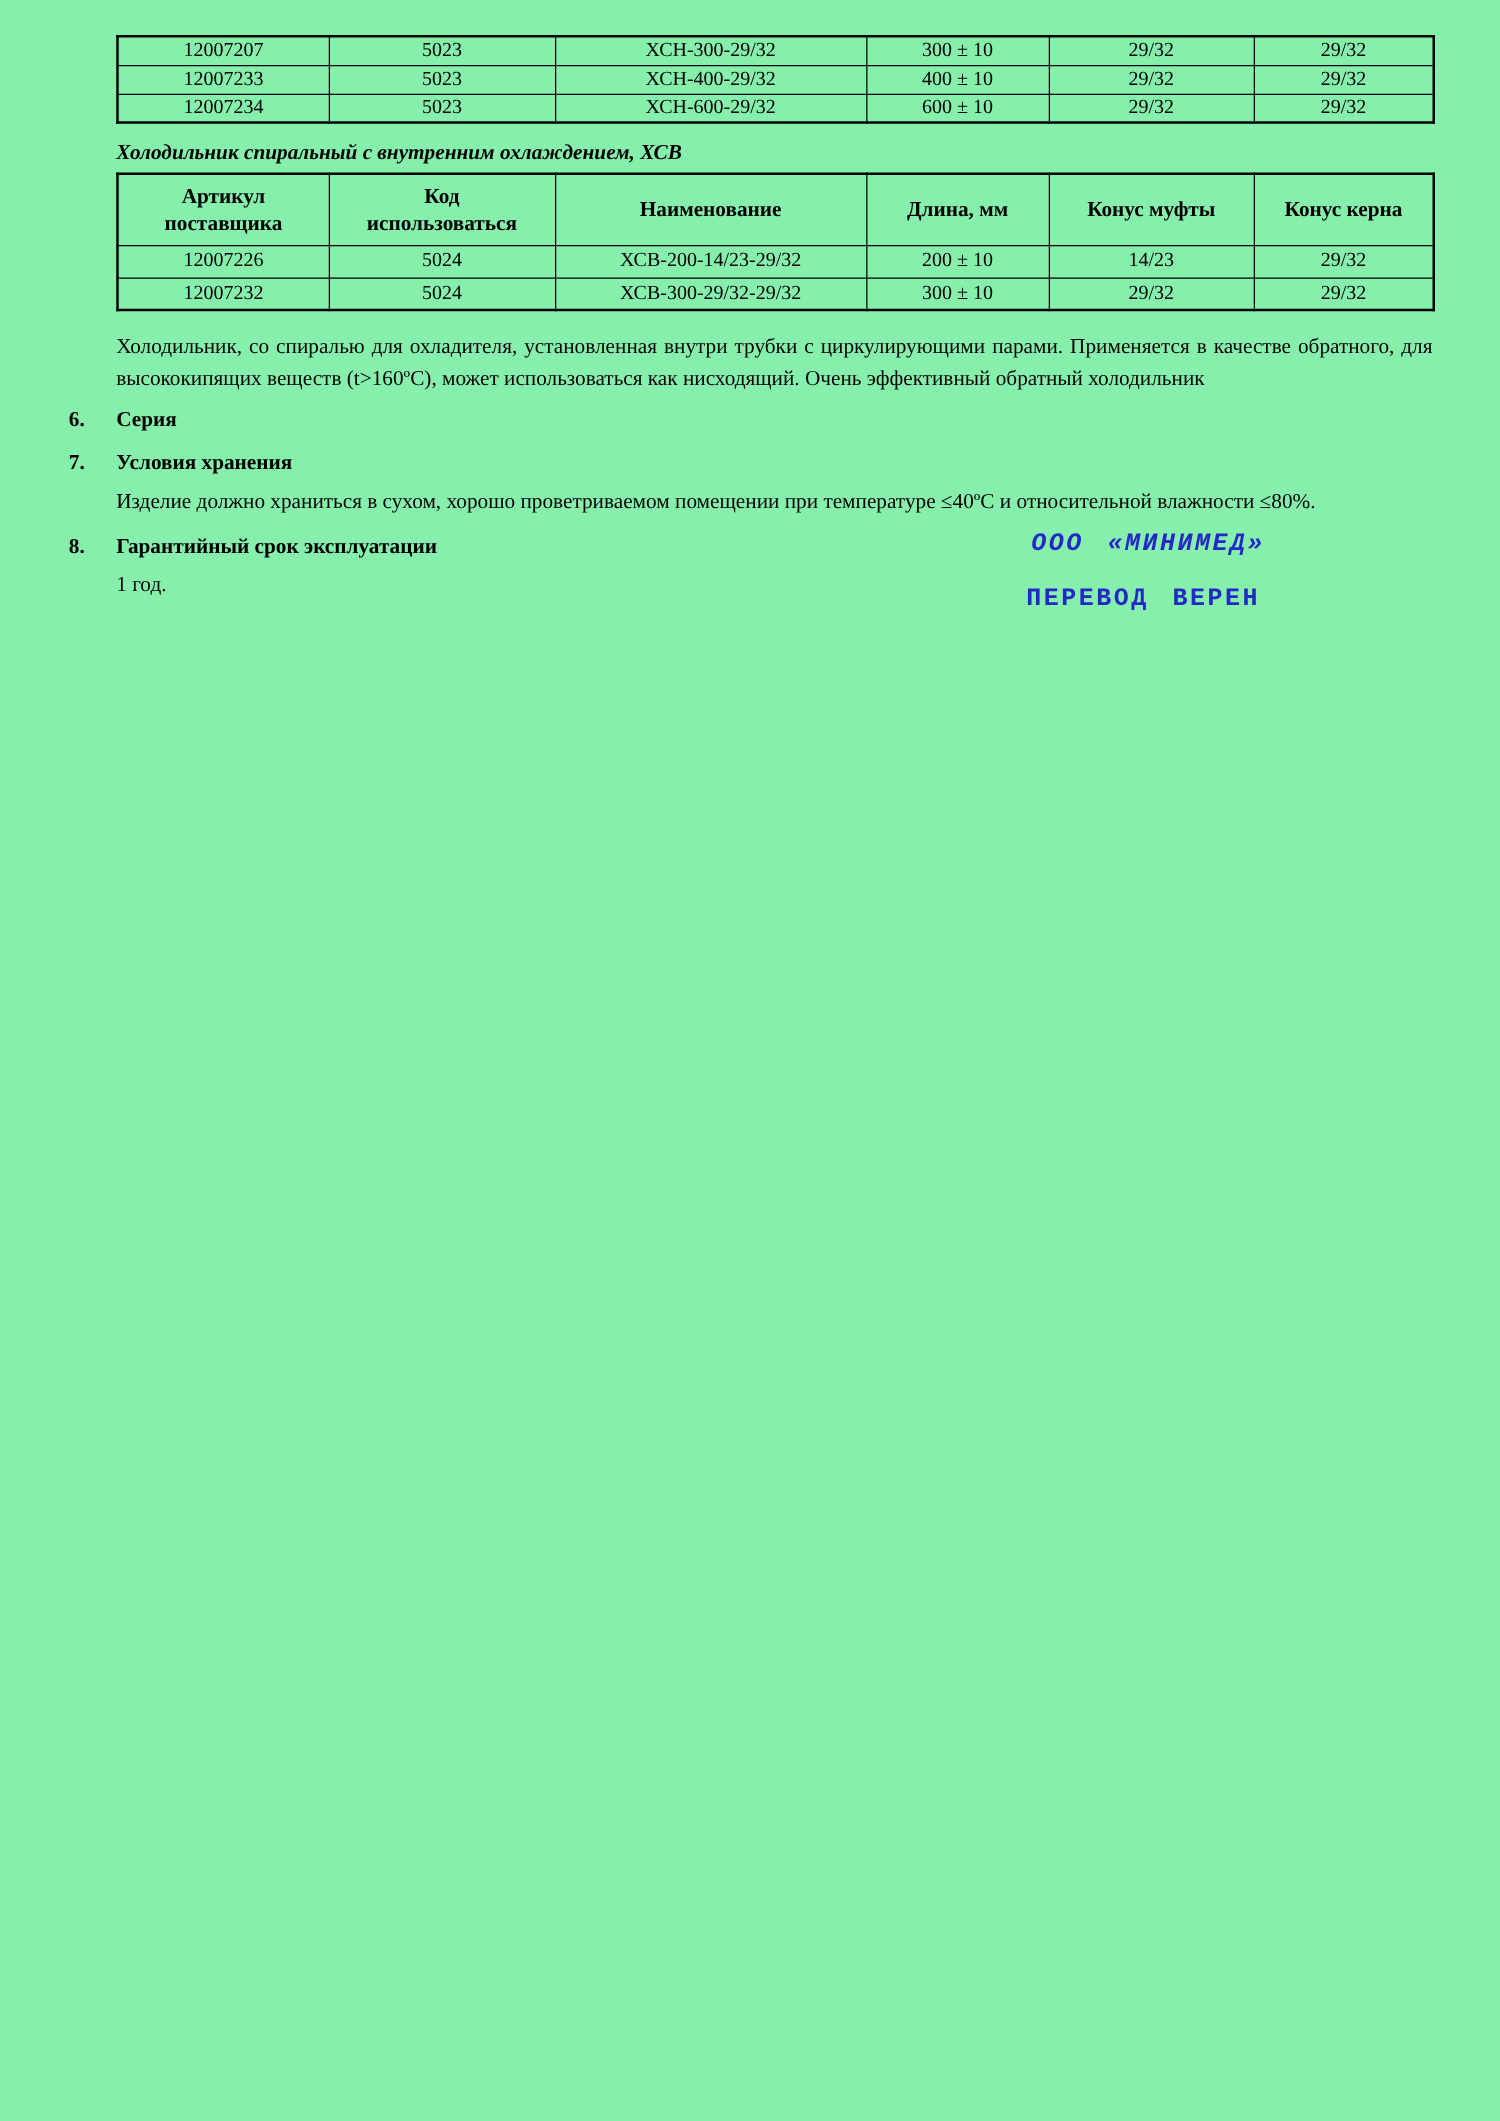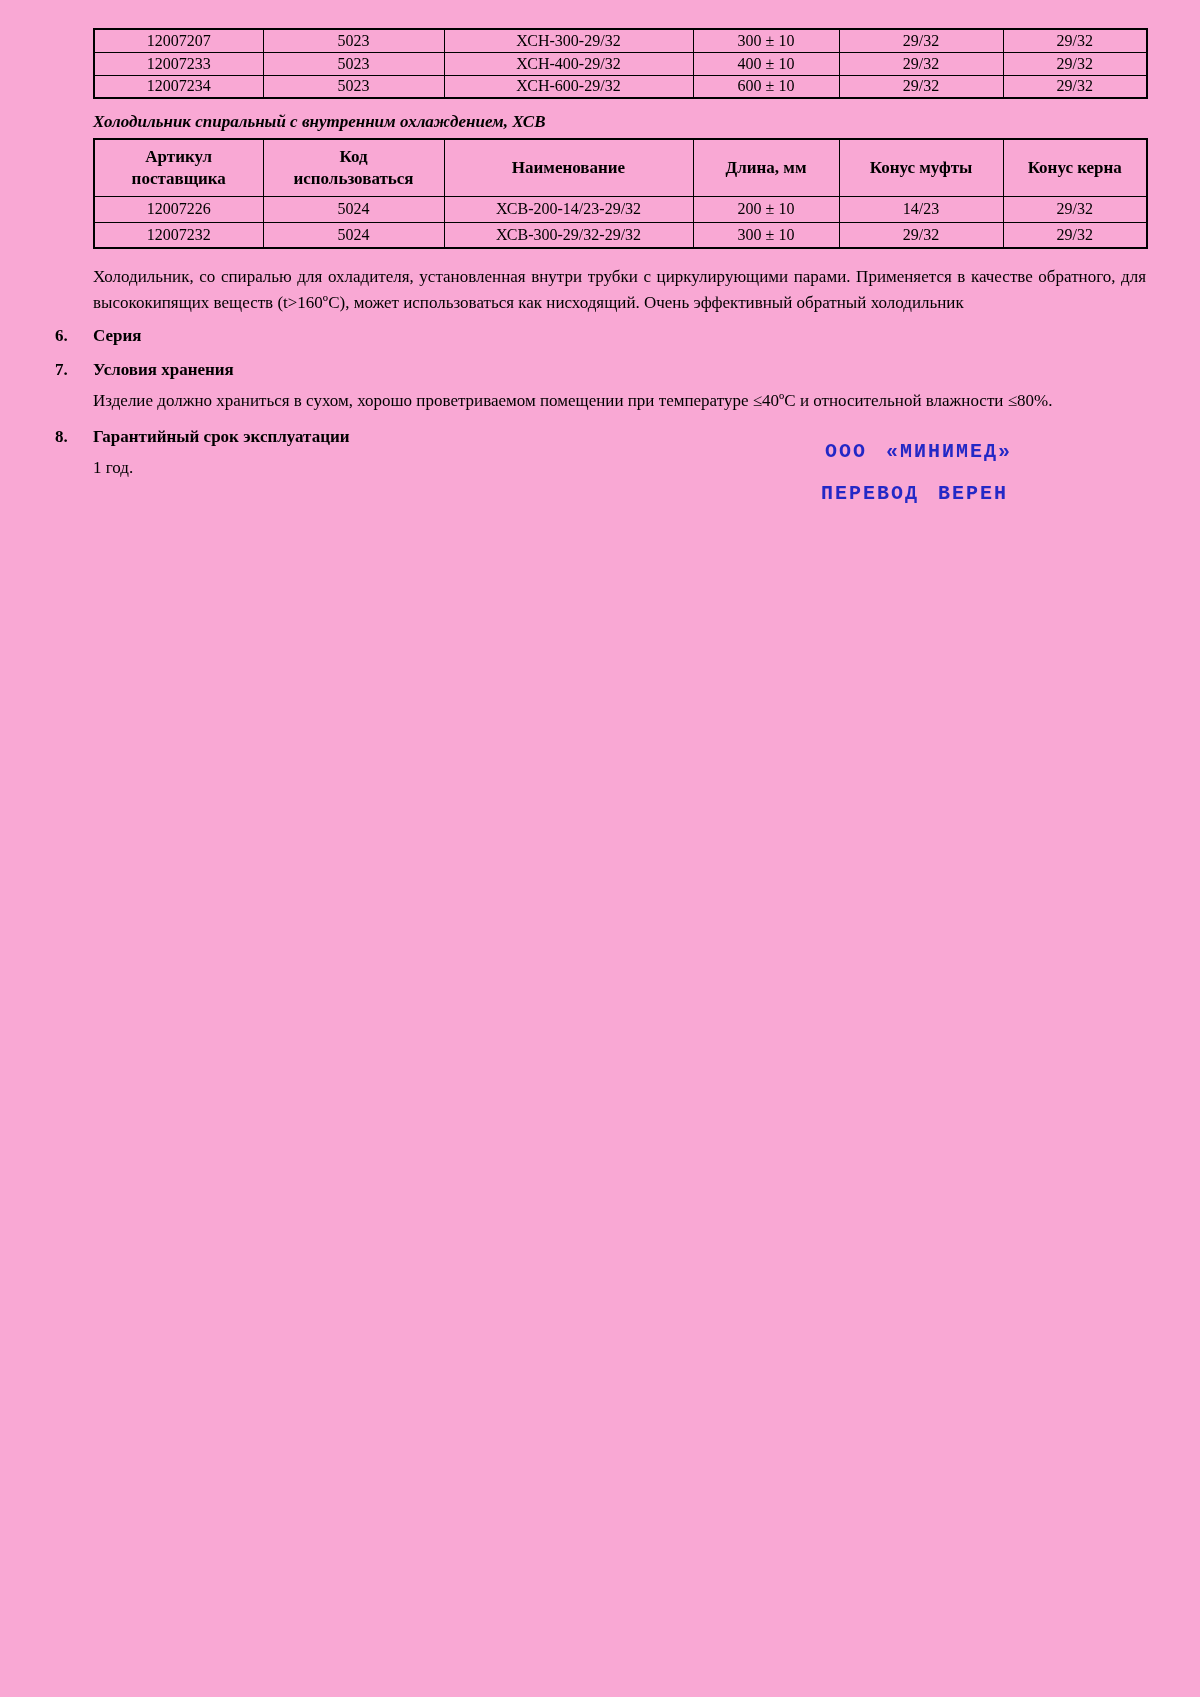--- a/index.html
+++ b/index.html
@@ -94,27 +94,27 @@
   
   .stamp-line {
     position: absolute;
     font-family: "Liberation Mono", monospace;
     font-weight: bold;
     font-size: 20px;
     letter-spacing: 2px;
     word-spacing: 5px;
     white-space: nowrap;
   }
-  .stamp-line-1 { left: 825px; top: 440px; }
+  .stamp-line-1 { left: 825px; top: 424px; font-style: italic; }
   .stamp-line-2 { left: 821px; top: 468px; }
 </style>
 </head>
 <body>
 
-<div class="page" style="background: #f9a8d4; color: rgb(0, 0, 0);">
+<div class="page" style="background: #86efac; color: rgb(0, 0, 0);">
   <div class="content">
 
     <table class="spec xcn-table">
       <colgroup>
         <col style="width:169px">
           <col style="width:181px">
           <col style="width:249px">
         <col style="width:146px">
           <col style="width:164px">
           <col style="width:144px">
@@ -222,14 +222,14 @@
       <div class="sec-title">
         <span class="sec-num">8.</span>
         <span>Гарантийный срок эксплуатации</span>
       </div>
       <p class="sec-body">1 год.</p>
     </div>
 
   </div>
 
   <div class="stamp-line stamp-line-1" style="color: rgb(35, 40, 198);">ООО «МИНИМЕД»</div>
-  <div class="stamp-line stamp-line-2" style="color: rgb(35, 40, 198); margin-top: 14px;">ПЕРЕВОД ВЕРЕН</div>
+  <div class="stamp-line stamp-line-2" style="color: rgb(35, 40, 198);">ПЕРЕВОД ВЕРЕН</div>
 </div>
 
 </body></html>

